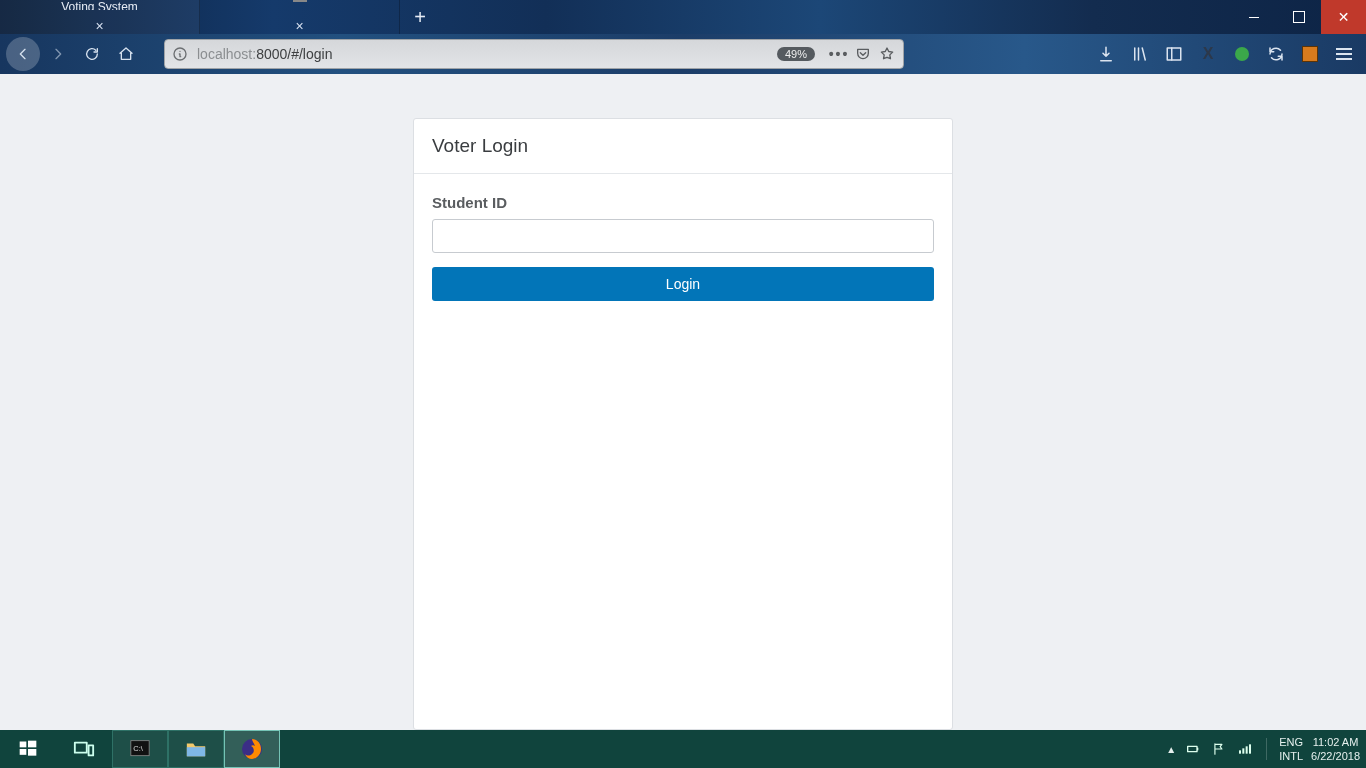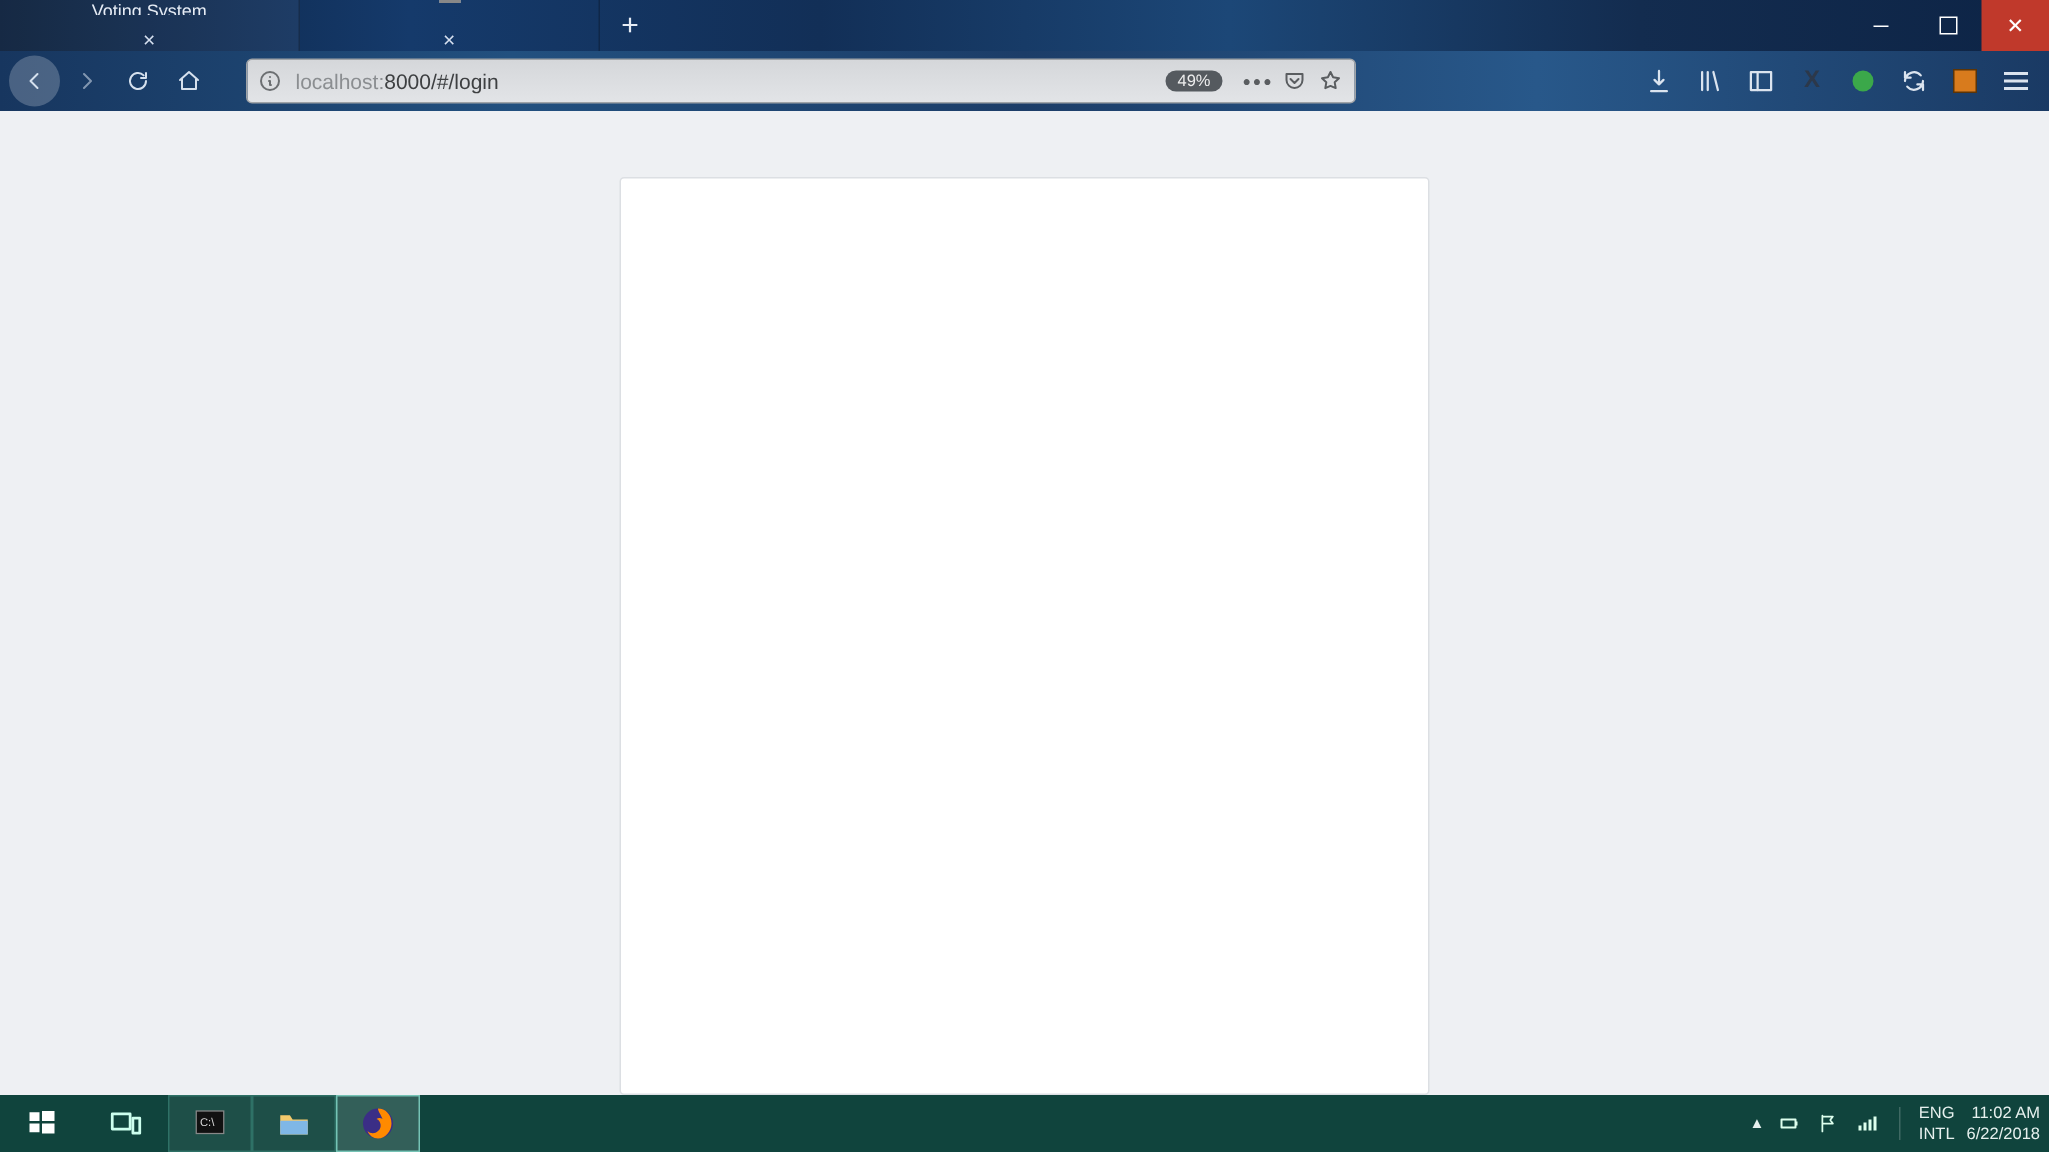--- a/index.html
+++ b/index.html
@@ -131,21 +131,21 @@
 .task-item {
   width:56px; height:38px; display:flex; align-items:center; justify-content:center;
 }
 .task-item.start svg { width:20px; height:20px; }
 .task-item.app { border:1px solid transparent; }
 .task-item.app.running { background:rgba(255,255,255,0.06); border:1px solid #2e7166; }
 .task-item.app.active { background:rgba(255,255,255,0.15); border:1px solid #75c3b5; }
 .task-spacer { flex:1; }
 .tray { display:flex; align-items:center; gap:8px; padding-right:6px; }
 .tray .glyph { width:18px; height:18px; display:flex; align-items:center; justify-content:center; }
-.tray .textcol { display:flex; flex-direction:column; align-items:flex-end; line-height:14px; font-size:11px; }
+.tray .textcol { display:flex; flex-direction:column; align-items:center; line-height:14px; font-size:11px; }
 .tray-sep { width:1px; height:22px; background:rgba(255,255,255,0.2); margin:0 4px; }
 .chevron-up { font-size:10px; }
 
 
 .stroke { fill:none; stroke:currentColor; stroke-width:2; stroke-linecap:round; stroke-linejoin:round; }
 </style>
 </head>
 <body>
 
 <div class="titlebar">
@@ -247,20 +247,26 @@
           <span></span>
           <span></span>
           <span></span>
         </div>
     </div>
   </div>
 </div>
 
 <div class="page">
   <div class="card">
+    <div class="card-header">Voter Login</div>
+    <div class="card-body">
+      <label class="field-label">Student ID</label>
+      <input class="text-input" type="text" value="" style="">
+      <button class="login-btn">Login</button>
+    </div>
   </div>
 </div>
 
 <div class="hscroll">
   <div class="arrow">&lt;</div>
   <div class="thumb"></div>
   <div style="flex:1"></div>
   <div class="arrow">&gt;</div>
 </div>
 

